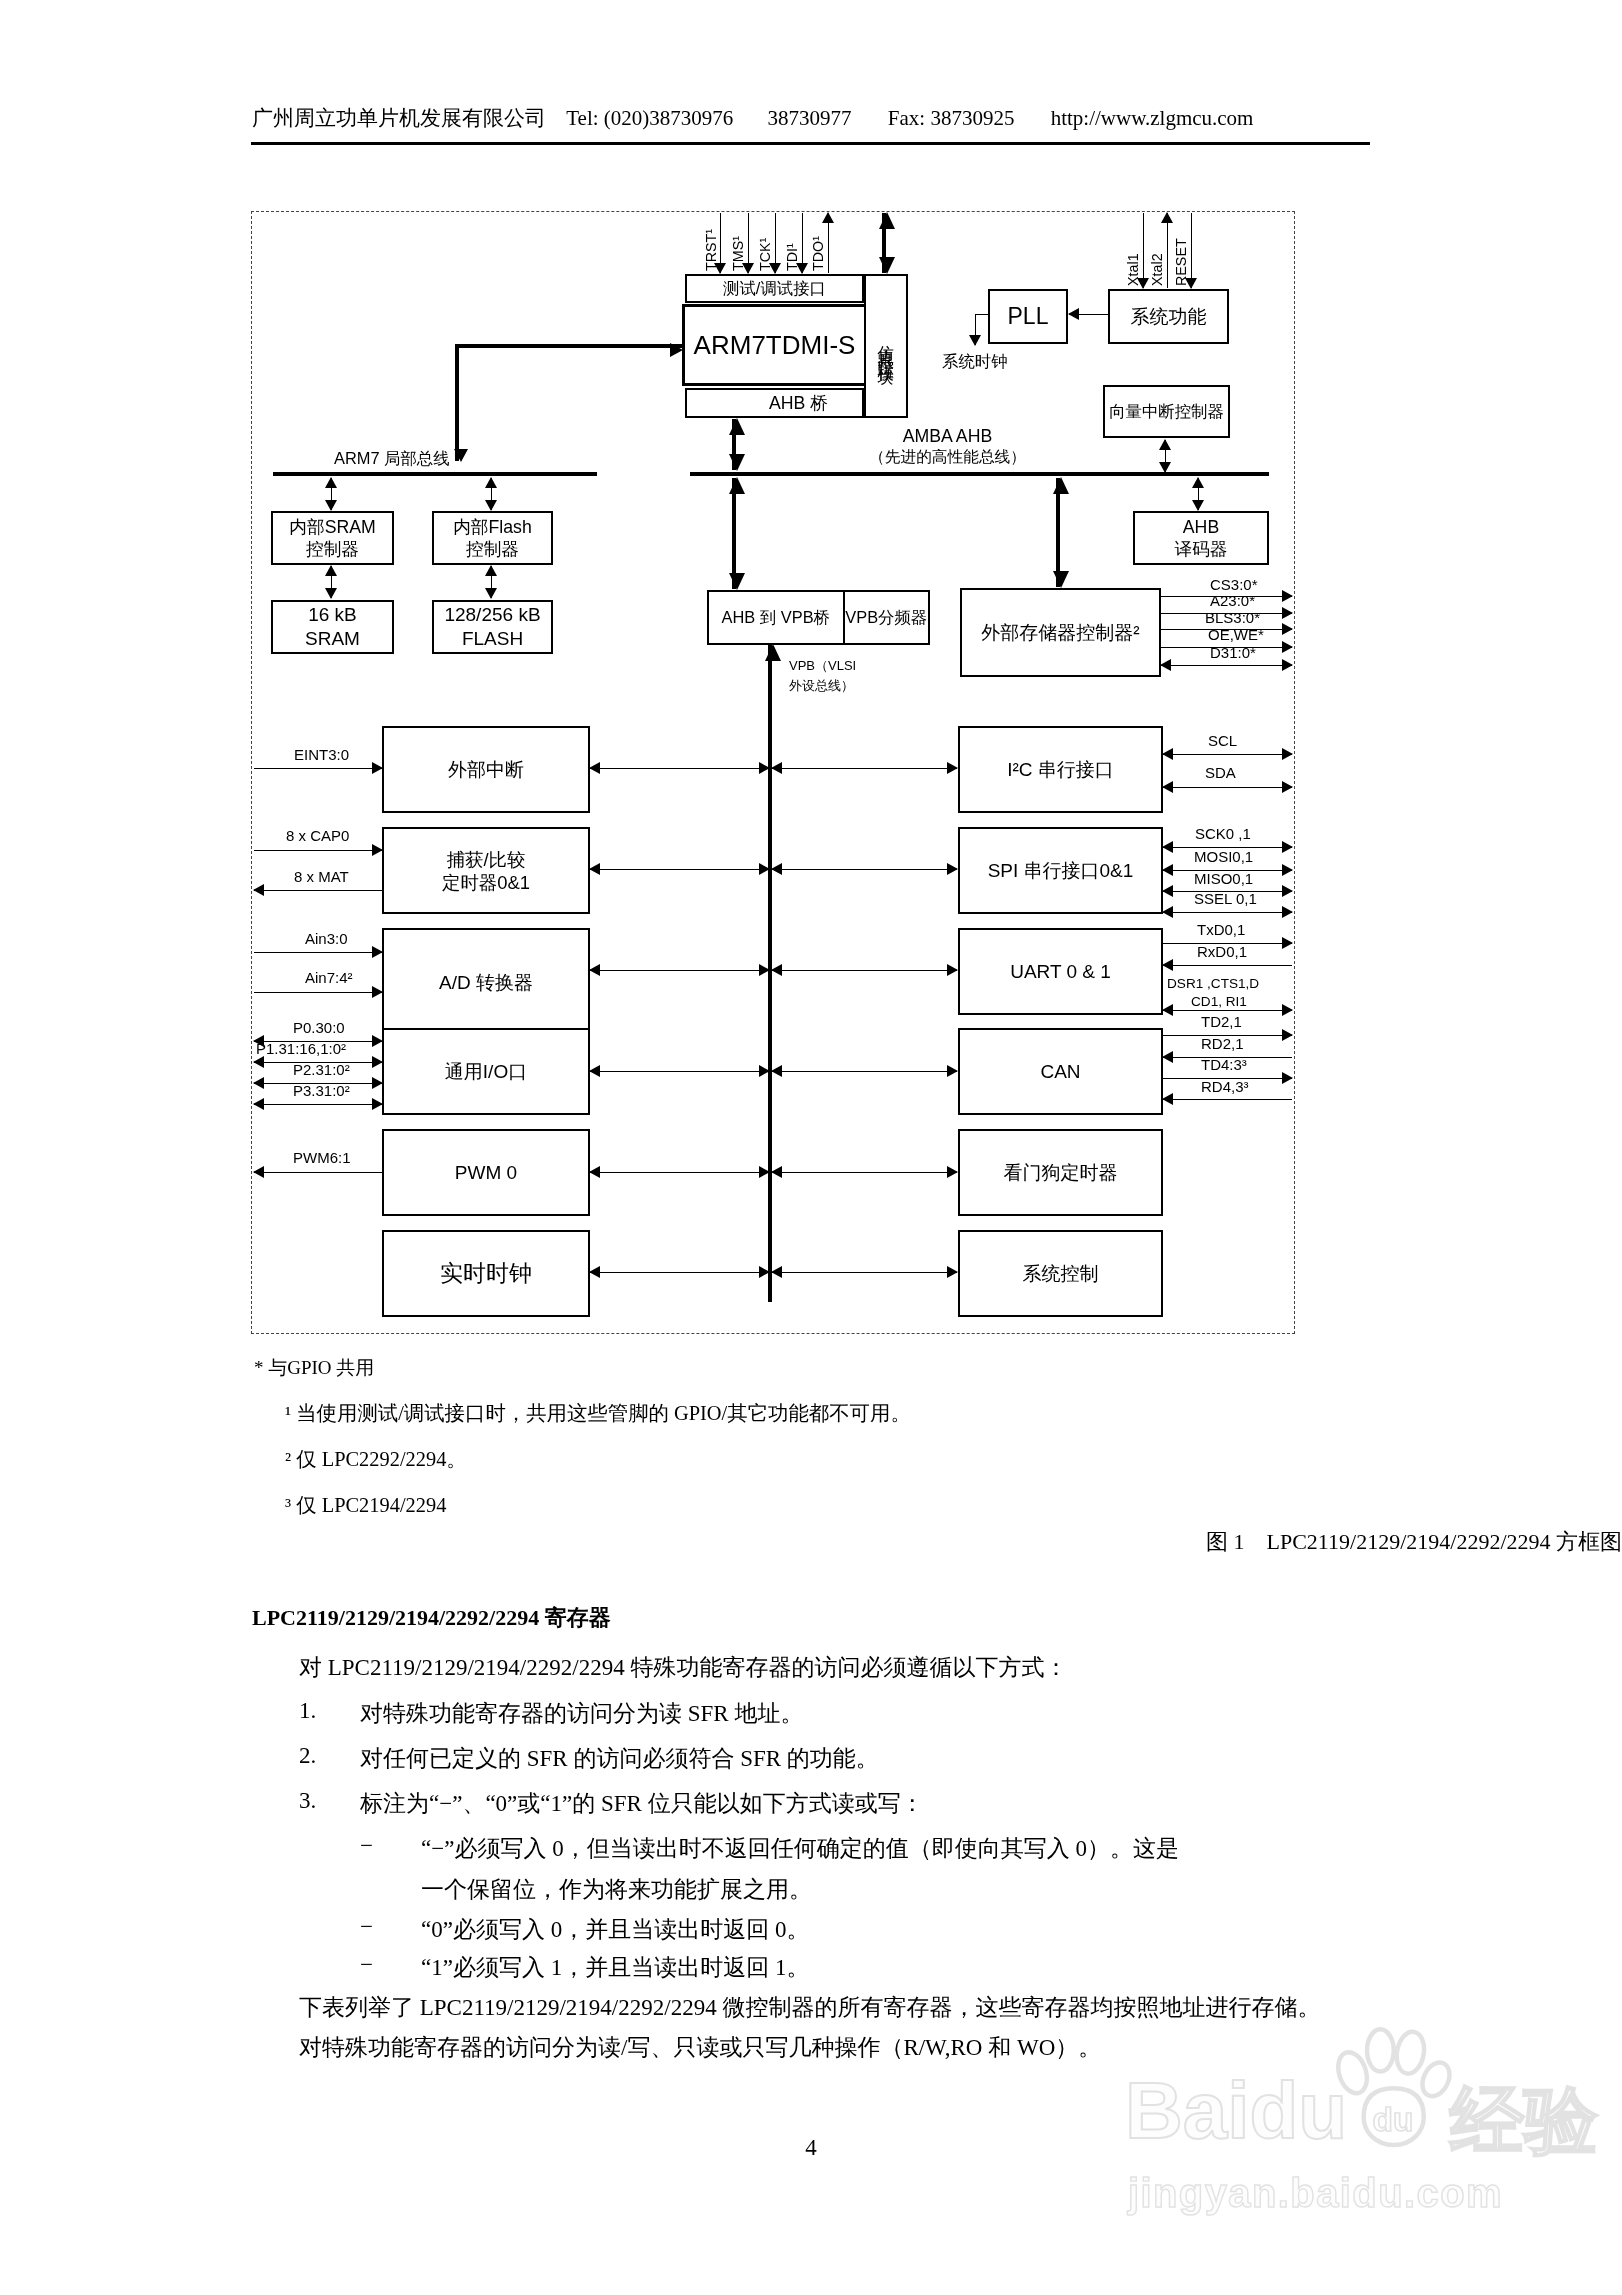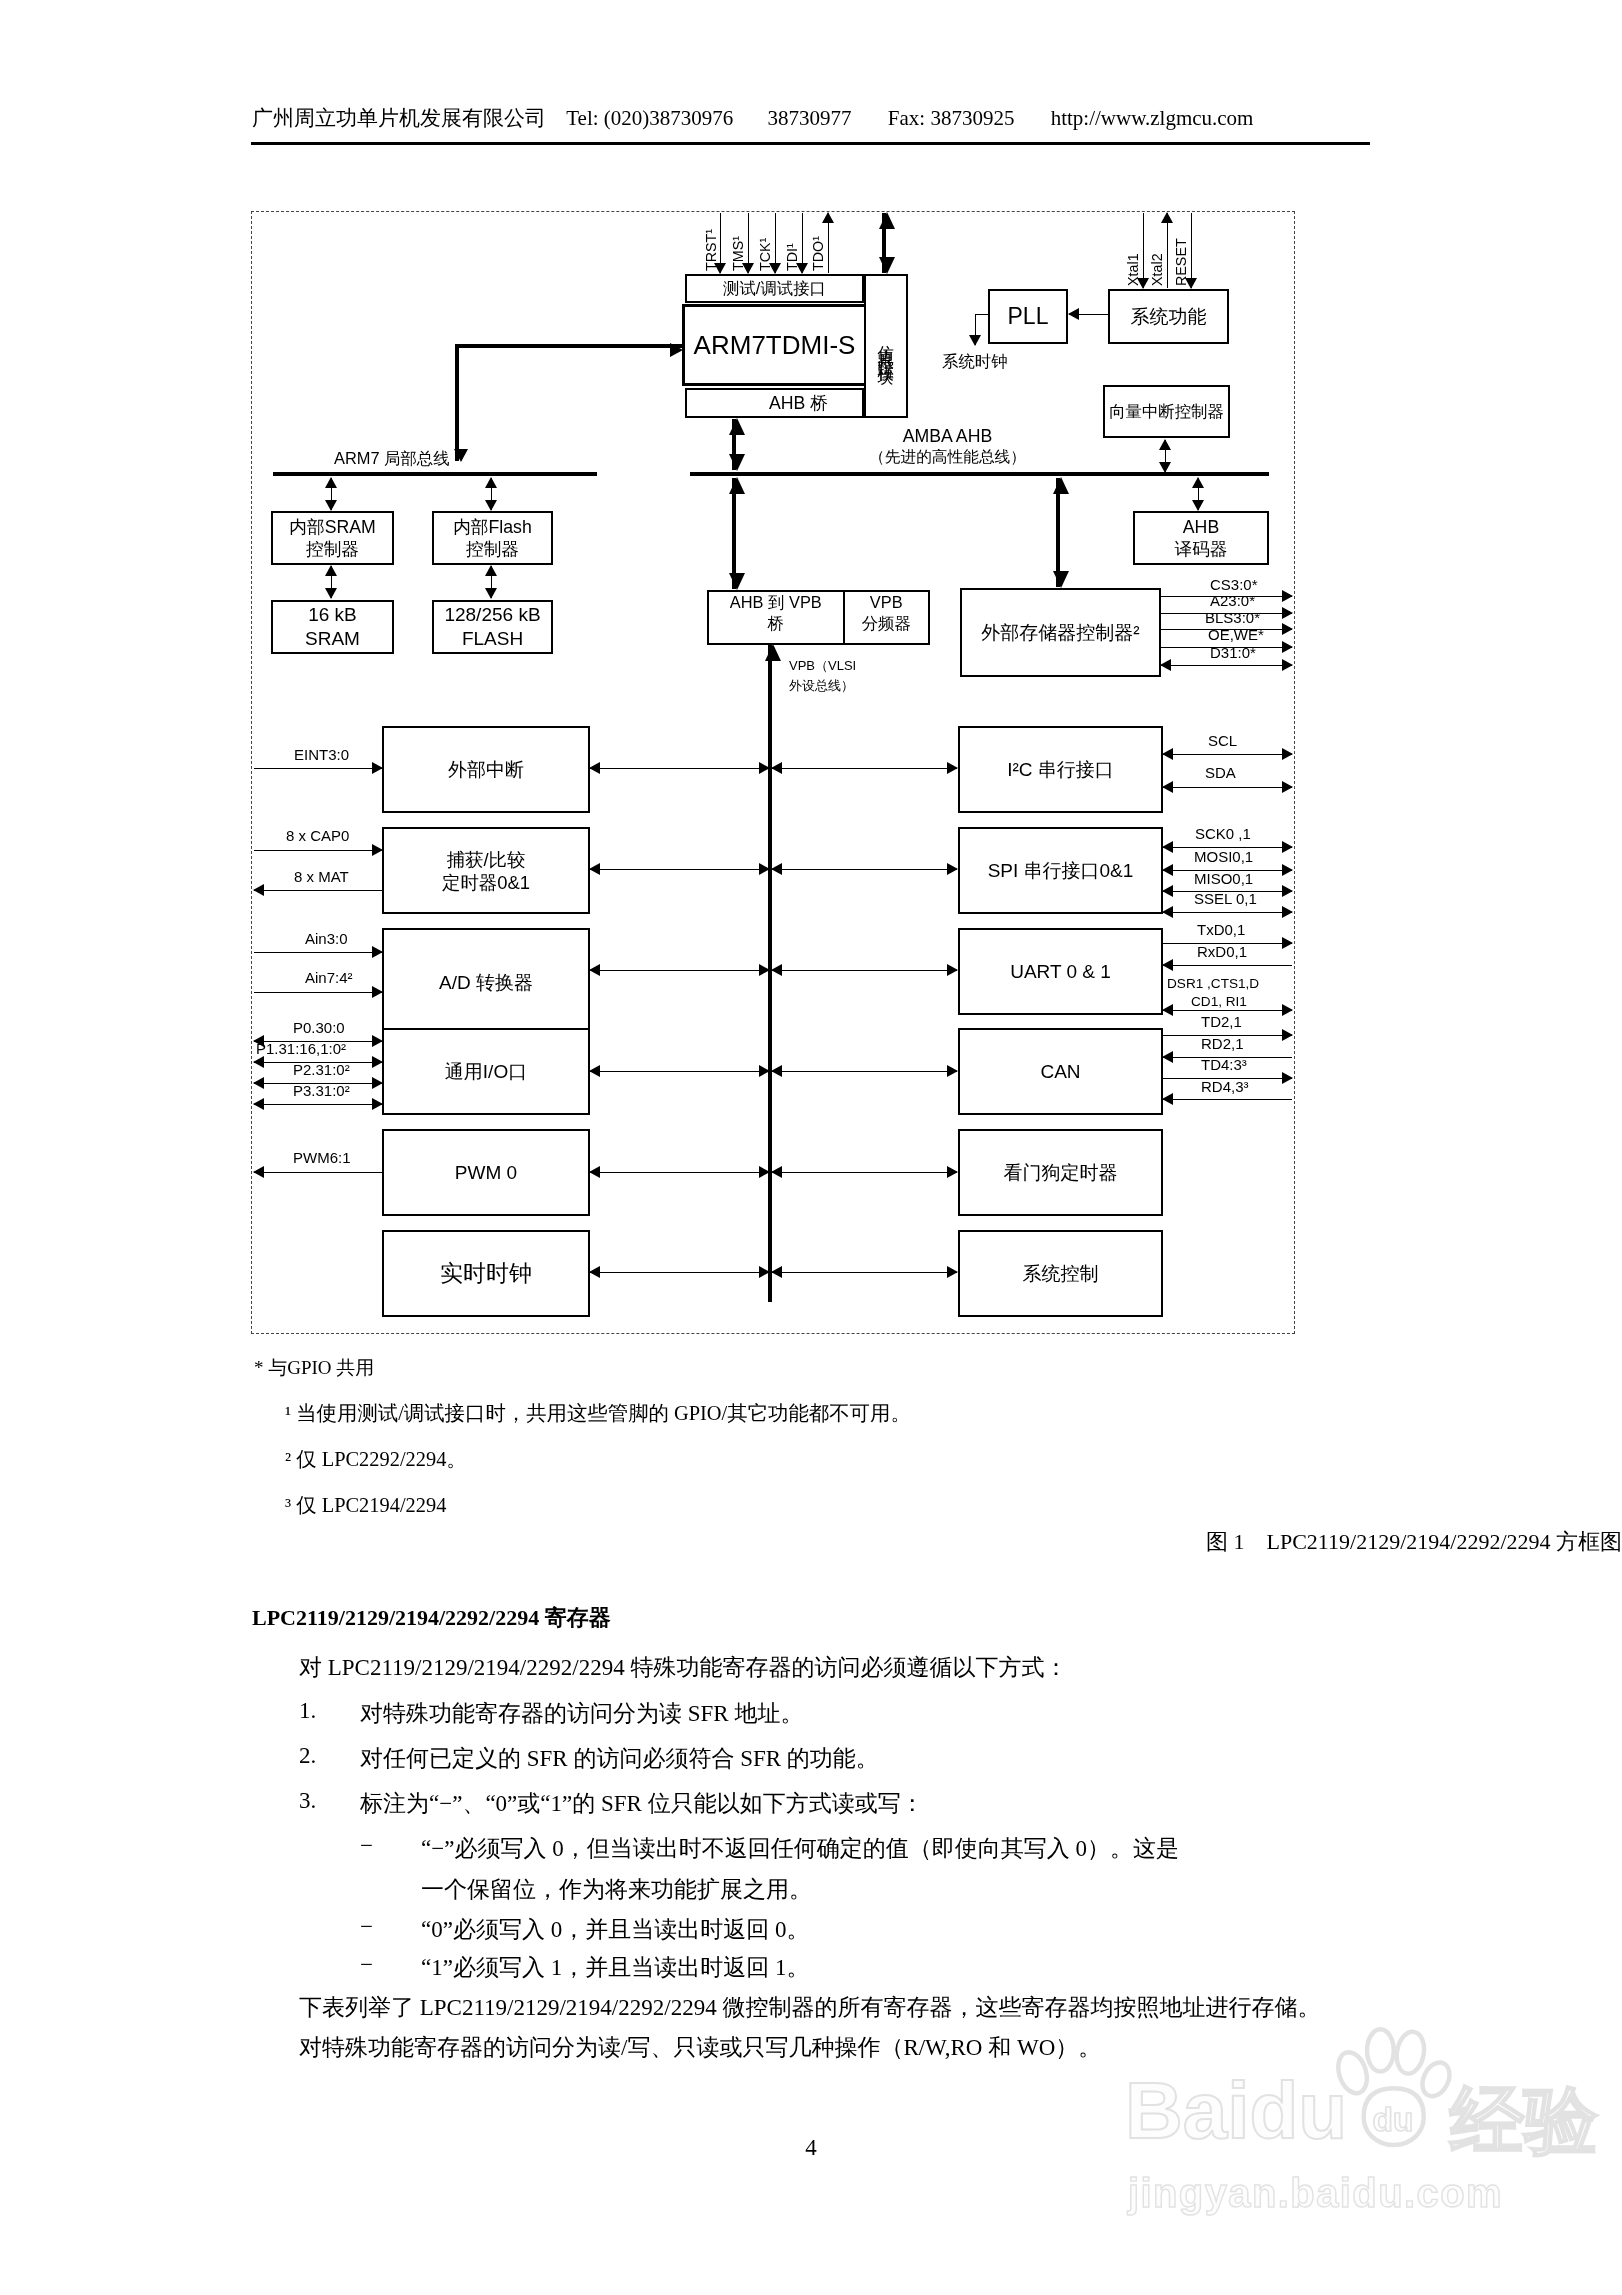--- a/index.html
+++ b/index.html
@@ -3,21 +3,21 @@
 <meta charset="utf-8">
 <style>
   html,body{margin:0;padding:0;background:#888;}
   .page{position:relative;width:1622px;height:2295px;background:#fff;overflow:hidden;
         font-family:"Liberation Serif",serif;color:#000;}
   
   .bx{position:absolute;border:2px solid #000;background:#fff;display:flex;flex-direction:column;
       align-items:center;justify-content:center;text-align:center;
       font-family:"Liberation Sans",sans-serif;line-height:1.25;box-sizing:border-box;}
   .bx.th{border-width:3.4px;}
-  .cell{display:flex;flex-direction:column;align-items:center;height:100%;box-sizing:border-box;}
+  .cell{display:flex;flex-direction:row;align-items:center;justify-content:center;height:100%;box-sizing:border-box;}
   
   .ln{position:absolute;height:0;border-top:1.4px solid #000;}
   .ln.thk{border-top-width:4.8px;}
   .ln.al:before{content:"";position:absolute;left:-1.4px;top:-6.8px;width:0;height:0;
       border-top:6.1px solid transparent;border-bottom:6.1px solid transparent;border-right:11px solid #000;}
   .ln.ar:after{content:"";position:absolute;right:-1.4px;top:-6.8px;width:0;height:0;
       border-top:6.1px solid transparent;border-bottom:6.1px solid transparent;border-left:11px solid #000;}
   .ln.thk.ar:after{top:-5.5px;border-top:7.5px solid transparent;border-bottom:7.5px solid transparent;border-left:13.6px solid #000;}
   
   .vl{position:absolute;width:0;border-left:1.4px solid #000;}

